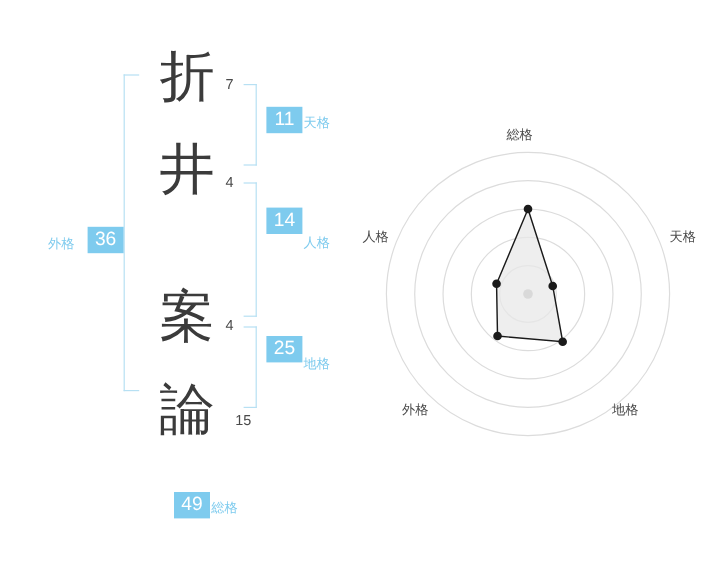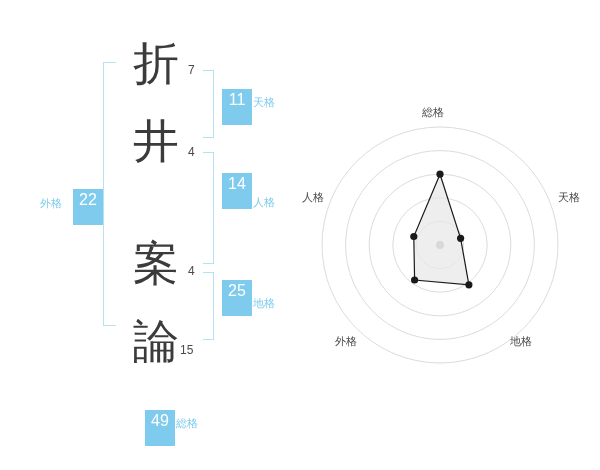--- a/index.html
+++ b/index.html
@@ -36,21 +36,21 @@
     font-size: 12px;
     color: #4a4a4a;
     font-family: "Liberation Sans", sans-serif;
   }
   .badge {
     position: absolute;
     background: #7ecbee;
     color: #ffffff;
     font-size: 16px;
     line-height: 22px;
-    height: 36px;
+    height: 22px;
     min-width: 22px;
     padding: 0 4px;
     text-align: center;
     font-family: "Liberation Sans", sans-serif;
   }
   .badge-label {
     position: absolute;
     color: #7ecbee;
     font-size: 11px;
     font-family: "DejaVu Sans", sans-serif;
@@ -83,33 +83,33 @@
 </head>
 <body>
 
 <div id="stage">
 
   <div>
 
     <div class="bracket left" style="left:103px; top:62px; width:12px; height:262px;"></div>
 
     <div class="badge-label" style="left:40px; top:196px;">外格</div>
-    <div class="badge" style="left:73px; top:189px;">22</div>
+    <div class="badge" style="left:73px; top:189px;">36</div>
 
     <div class="kanji" style="left:128px; top:40px;">折</div>
     <div class="stroke-num" style="left:188px; top:63px;">7</div>
 
     <div class="kanji" style="left:128px; top:118px;">井</div>
     <div class="stroke-num" style="left:188px; top:145px;">4</div>
 
     <div class="kanji" style="left:128px; top:240px;">案</div>
     <div class="stroke-num" style="left:188px; top:264px;">4</div>
 
     <div class="kanji" style="left:128px; top:318px;">論</div>
-    <div class="stroke-num" style="left:180px; top:343px;">15</div>
+    <div class="stroke-num" style="left:196px; top:343px;">15</div>
 
     <div class="bracket right" style="left:203px; top:70px; width:10px; height:66px;"></div>
     <div class="badge" style="left:222px; top:89px;">11</div>
     <div class="badge-label" style="left:253px; top:95px;">天格</div>
 
     <div class="bracket right" style="left:203px; top:152px; width:10px; height:110px;"></div>
     <div class="badge" style="left:222px; top:173px;">14</div>
     <div class="badge-label" style="left:253px; top:195px;">人格</div>
 
     <div class="bracket right" style="left:203px; top:272px; width:10px; height:66px;"></div>

